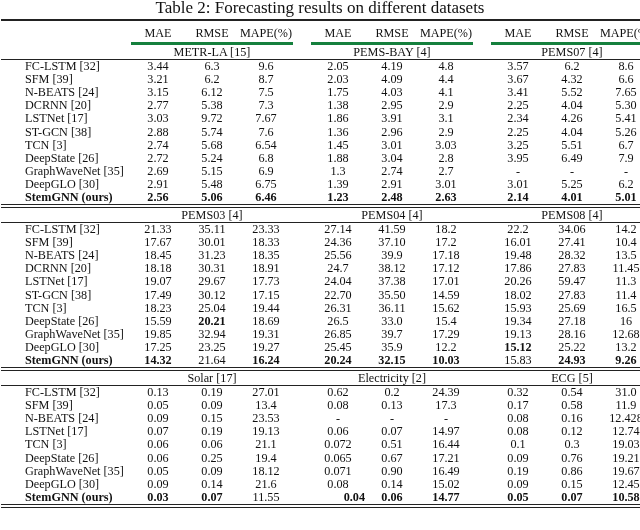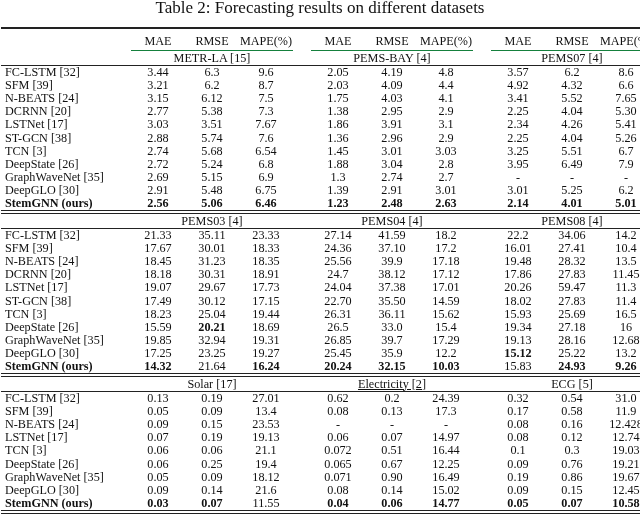--- a/index.html
+++ b/index.html
@@ -1,24 +1,24 @@
 <!DOCTYPE html>
 <html><head>
 <meta charset="utf-8">
 <style>
   html, body { margin:0; padding:0; background:#fff; }
   body { width:640px; height:530px; overflow:hidden; font-family:"Liberation Serif", "DejaVu Serif", serif; color:#111; }
-  .caption { text-align:center; font-size:17px; height:28px; line-height:18px; margin-top:-1px; }
+  .caption { text-align:center; font-size:17px; height:20px; line-height:18px; margin-top:-1px; }
   table { border-collapse:collapse; width:638px; margin-left:1px; table-layout:fixed; font-size:12.2px; }
   td, th { padding:0; height:13.1px; line-height:13px; text-align:center; font-weight:normal; white-space:nowrap; }
-  td.name { text-align:left; padding-left:4px; }
+  td.name { text-align:left; padding-left:24px; }
   .b { font-weight:bold; }
   tr.toprule td { border-top:2px solid #222; }
   tr.dbl td { border-top:4px double #222; }
-  .cm { border-bottom:1px solid #15803d; }
+  .cm { border-bottom:3px solid #15803d; }
   col.c-name { width:130px; }
   col.c-num { width:54px; }
   col.c-gap { width:18px; }
   tr.ds td.dsname { border-bottom:1px solid #222; }
   tr.ds td { height:14px; }
   tr.hdr td { height:17px; padding-top:4px; }
 </style>
 </head>
 <body>
 
@@ -79,21 +79,21 @@
       <tr>
         <td class="name">SFM [39]</td>
         <td>3.21</td>
         <td>6.2</td>
         <td>8.7</td>
         <td></td>
         <td>2.03</td>
         <td>4.09</td>
         <td>4.4</td>
         <td></td>
-        <td>4.92</td>
+        <td>3.67</td>
         <td>4.32</td>
         <td>6.6</td>
       </tr>
       <tr>
         <td class="name">N-BEATS [24]</td>
         <td>3.15</td>
         <td>6.12</td>
         <td>7.5</td>
         <td></td>
         <td>1.75</td>
@@ -114,21 +114,21 @@
         <td>2.95</td>
         <td>2.9</td>
         <td></td>
         <td>2.25</td>
         <td>4.04</td>
         <td>5.30</td>
       </tr>
       <tr>
         <td class="name">LSTNet [17]</td>
         <td>3.03</td>
-        <td>3.51</td>
+        <td>9.72</td>
         <td>7.67</td>
         <td></td>
         <td>1.86</td>
         <td>3.91</td>
         <td>3.1</td>
         <td></td>
         <td>2.34</td>
         <td>4.26</td>
         <td>5.41</td>
       </tr>
@@ -375,21 +375,21 @@
         <td class="b">10.03</td>
         <td></td>
         <td>15.83</td>
         <td class="b">24.93</td>
         <td class="b">9.26</td>
       </tr>
       <tr class="ds dbl">
         <td style="border-bottom: 1px solid rgb(34, 34, 34);"></td>
         <td class="dsname" colspan="3" style="border-bottom: 1px solid rgb(34, 34, 34);">Solar [17]</td>
         <td style="border-bottom: 1px solid rgb(34, 34, 34);"></td>
-        <td class="dsname" colspan="3" style="border-bottom: 1px solid rgb(34, 34, 34); text-decoration: underline;">Electricity [2]</td>
+        <td class="dsname" colspan="3" style="border-bottom: 1px solid rgb(34, 34, 34);">Electricity [2]</td>
         <td style="border-bottom: 1px solid rgb(34, 34, 34);"></td>
         <td class="dsname" colspan="3" style="border-bottom: 1px solid rgb(34, 34, 34);">ECG [5]</td>
       </tr>
       <tr>
         <td class="name">FC-LSTM [32]</td>
         <td>0.13</td>
         <td>0.19</td>
         <td>27.01</td>
         <td></td>
         <td>0.62</td>
@@ -457,21 +457,21 @@
         <td>19.03</td>
       </tr>
       <tr>
         <td class="name">DeepState [26]</td>
         <td>0.06</td>
         <td>0.25</td>
         <td>19.4</td>
         <td></td>
         <td>0.065</td>
         <td>0.67</td>
-        <td>12.25</td>
+        <td>17.21</td>
         <td></td>
         <td>0.09</td>
         <td>0.76</td>
         <td>19.21</td>
       </tr>
       <tr>
         <td class="name">GraphWaveNet [35]</td>
         <td>0.05</td>
         <td>0.09</td>
         <td>18.12</td>
@@ -497,21 +497,21 @@
         <td>0.09</td>
         <td>0.15</td>
         <td>12.45</td>
       </tr>
       <tr>
         <td class="name b" style="border-bottom: 4px double rgb(34, 34, 34);">StemGNN (ours)</td>
         <td class="b" style="border-bottom: 4px double rgb(34, 34, 34);">0.03</td>
         <td class="b" style="border-bottom: 4px double rgb(34, 34, 34);">0.07</td>
         <td style="border-bottom: 4px double rgb(34, 34, 34); margin-top: 20px;">11.55</td>
         <td style="border-bottom: 4px double rgb(34, 34, 34);"></td>
-        <td class="b" style="border-bottom: 4px double rgb(34, 34, 34);">0.04</td>
+        <td class="b" style="border-bottom: 4px double rgb(34, 34, 34); text-align: right;">0.04</td>
         <td class="b" style="border-bottom: 4px double rgb(34, 34, 34);">0.06</td>
         <td class="b" style="border-bottom: 4px double rgb(34, 34, 34);">14.77</td>
         <td style="border-bottom: 4px double rgb(34, 34, 34);"></td>
         <td class="b" style="border-bottom: 4px double rgb(34, 34, 34);">0.05</td>
         <td class="b" style="border-bottom: 4px double rgb(34, 34, 34);">0.07</td>
         <td class="b" style="border-bottom: 4px double rgb(34, 34, 34);">10.58</td>
       </tr>
     </tbody>
 </table>
 

